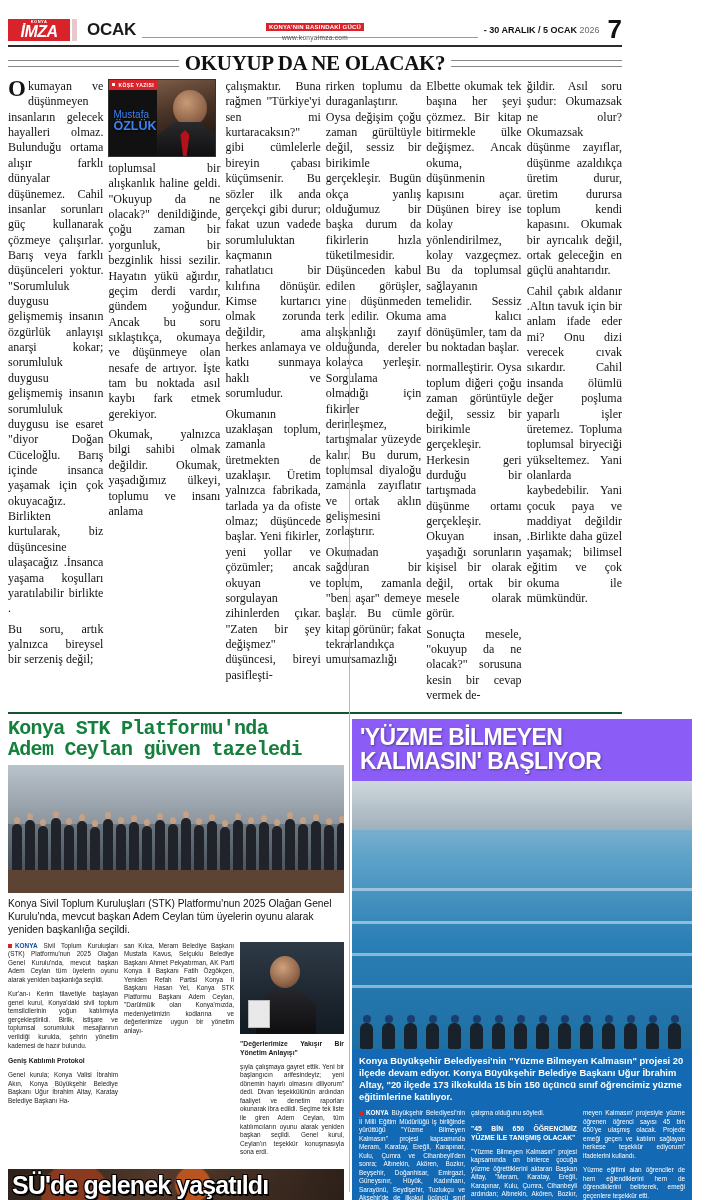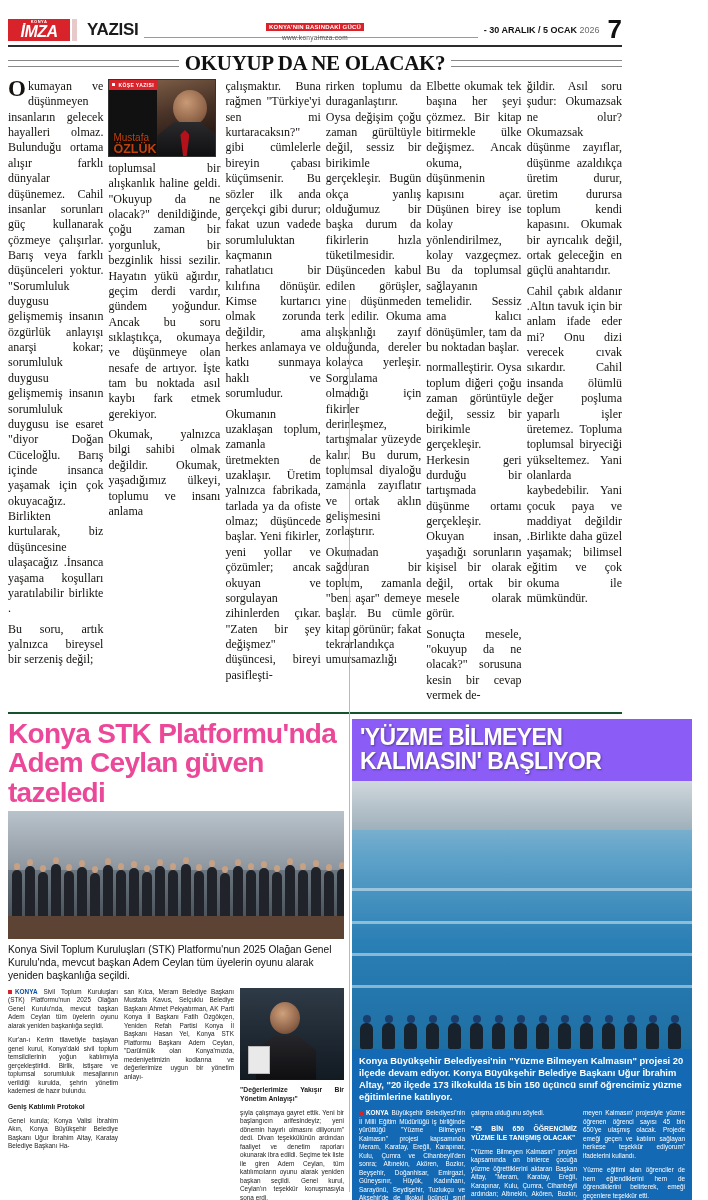--- a/index.html
+++ b/index.html
@@ -73,30 +73,30 @@
     position:absolute;right:26px;bottom:0;width:9px;height:26px;background:#b3121b;
     clip-path:polygon(50% 0,100% 18%,70% 100%,30% 100%,0 18%);
   }
   .kose-tag{
     position:absolute;left:0;top:0;background:#d8232a;color:#fff;
     font-family:"Liberation Sans", sans-serif;font-weight:bold;font-size:5px;
     letter-spacing:.4px;padding:2px 4px 2px 9px;
   }
   .kose-tag::before{content:"";position:absolute;left:3px;top:3px;width:3px;height:3px;background:#fff;}
   .author-name{
-    position:absolute;left:4px;bottom:0;color:#c2410c;font-family:"Liberation Sans", sans-serif;
+    position:absolute;left:4px;bottom:23px;color:#3b82f6;font-family:"Liberation Sans", sans-serif;
     line-height:1.02;text-shadow:0 1px 2px rgba(0,0,0,.8);
   }
   .author-name .first{font-size:10px;font-weight:normal;display:block;}
   .author-name .last{font-size:12.5px;font-weight:bold;display:block;}
 
   
   .hl-black{
-    font-family:Liberation Sans, sans-serif;font-weight:bold;color:#ec4899;
-    font-size:28px;line-height:1.04;letter-spacing:-.7px;
+    font-family:Liberation Mono, monospace;font-weight:bold;color:#15803d;
+    font-size:20px;line-height:1.04;letter-spacing:-.7px;
   }
   .photo-frame{width:100%;background:#4a4a4a;position:relative;overflow:hidden;}
   .summary{
     font-family:"Liberation Sans", sans-serif;font-size:10.2px;line-height:1.27;
     color:#111;
   }
   .cols{display:flex;gap:6px;}
   .col{font-family:"Liberation Sans", sans-serif;font-size:6.4px;line-height:1.33;
        text-align:justify;color:#1b1b1b;}
   .col p{margin:0 0 6px;}
@@ -167,21 +167,21 @@
 <body>
 
 <div class="page">
 
   <div class="masthead">
     <div class="logo-box">
       <span class="logo-kicker">KONYA</span>
       <span class="logo-main">İMZA</span>
     </div>
     <div class="logo-sep"></div>
-    <div class="section-word">YAZISI</div>
+    <div class="section-word">OCAK</div>
     <div class="rule-fill"></div>
     <div class="center-brand">
       <div class="brand-badge">KONYA'NIN BASINDAKİ GÜCÜ</div>
       <div class="brand-url">www.konyaimza.com</div>
     </div>
     <div class="rule-fill"></div>
     <div class="date-line">
       <span>- 30 ARALIK / 5 OCAK</span>
       <span class="date-year">2026</span>
     </div>

